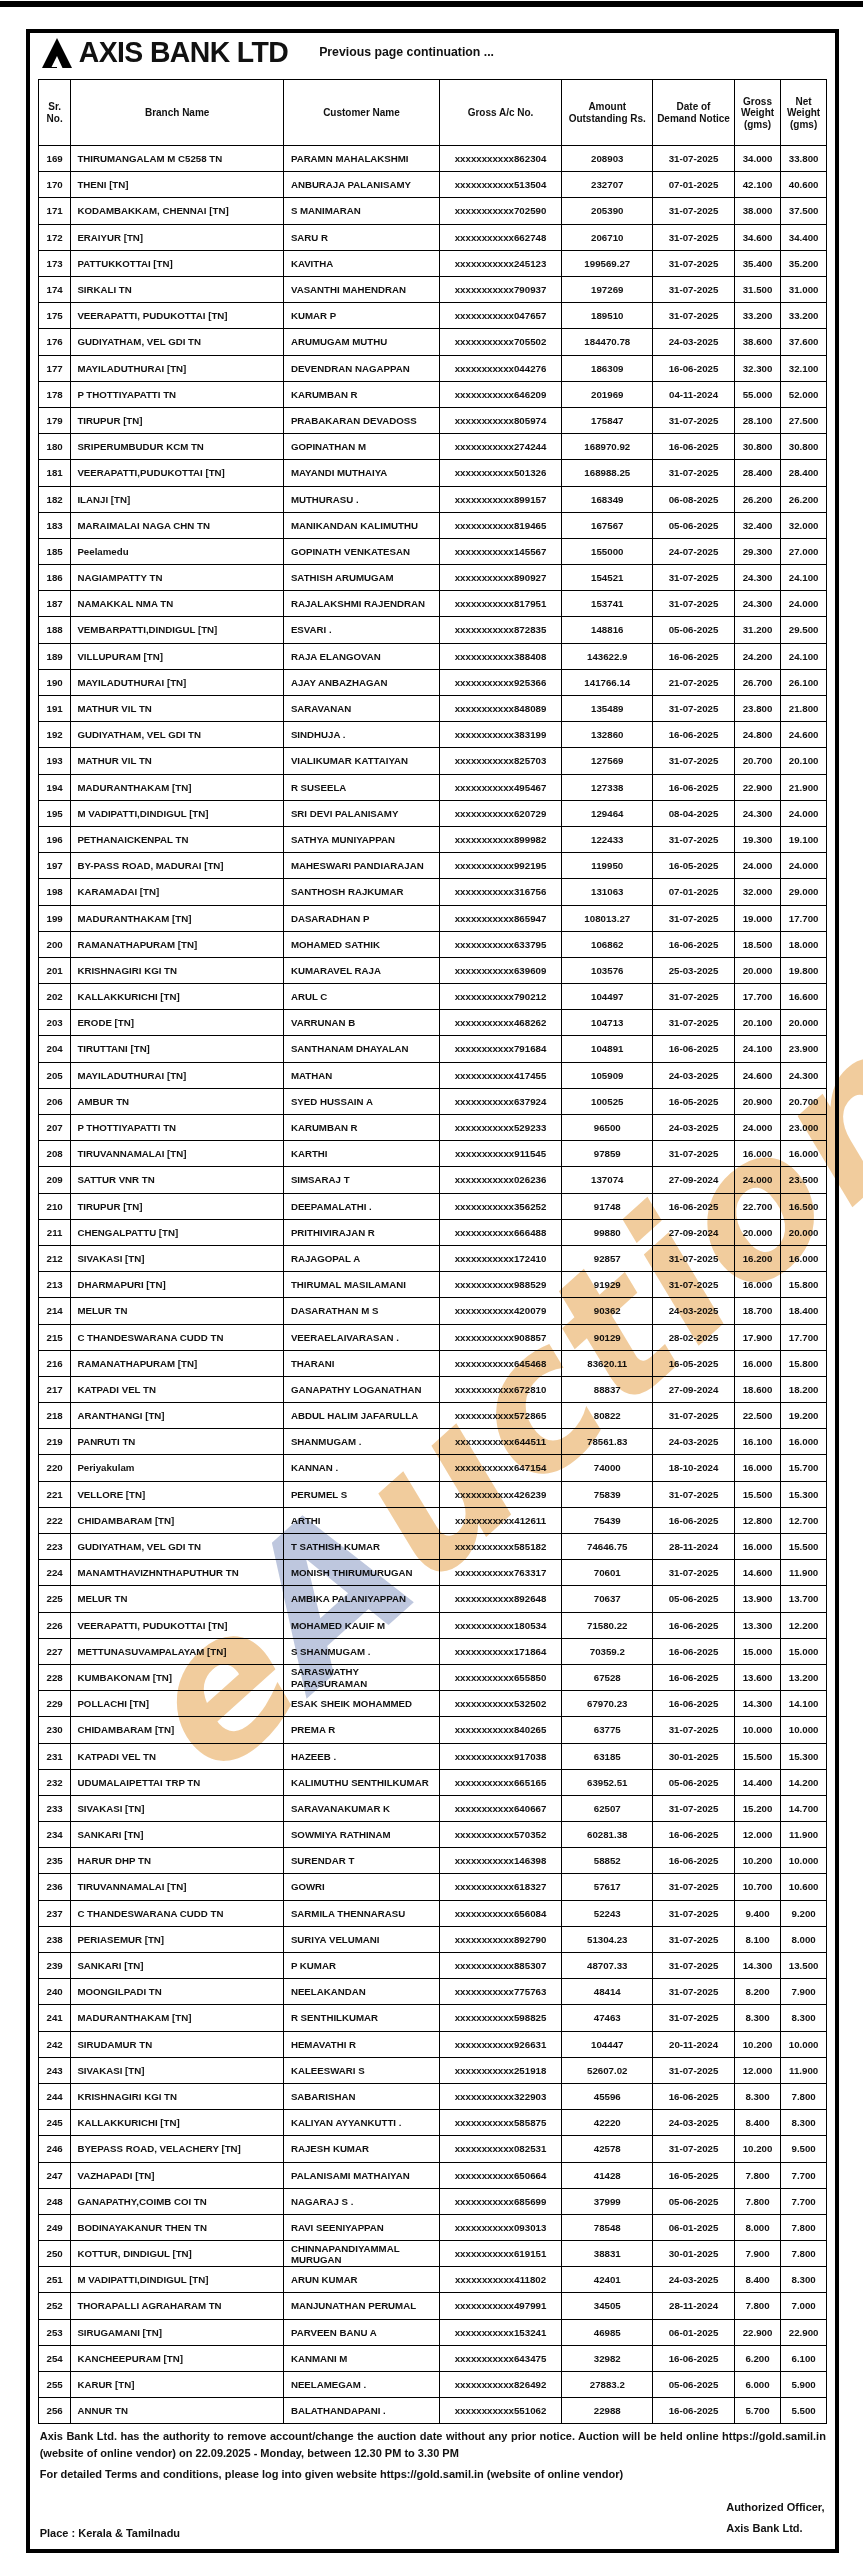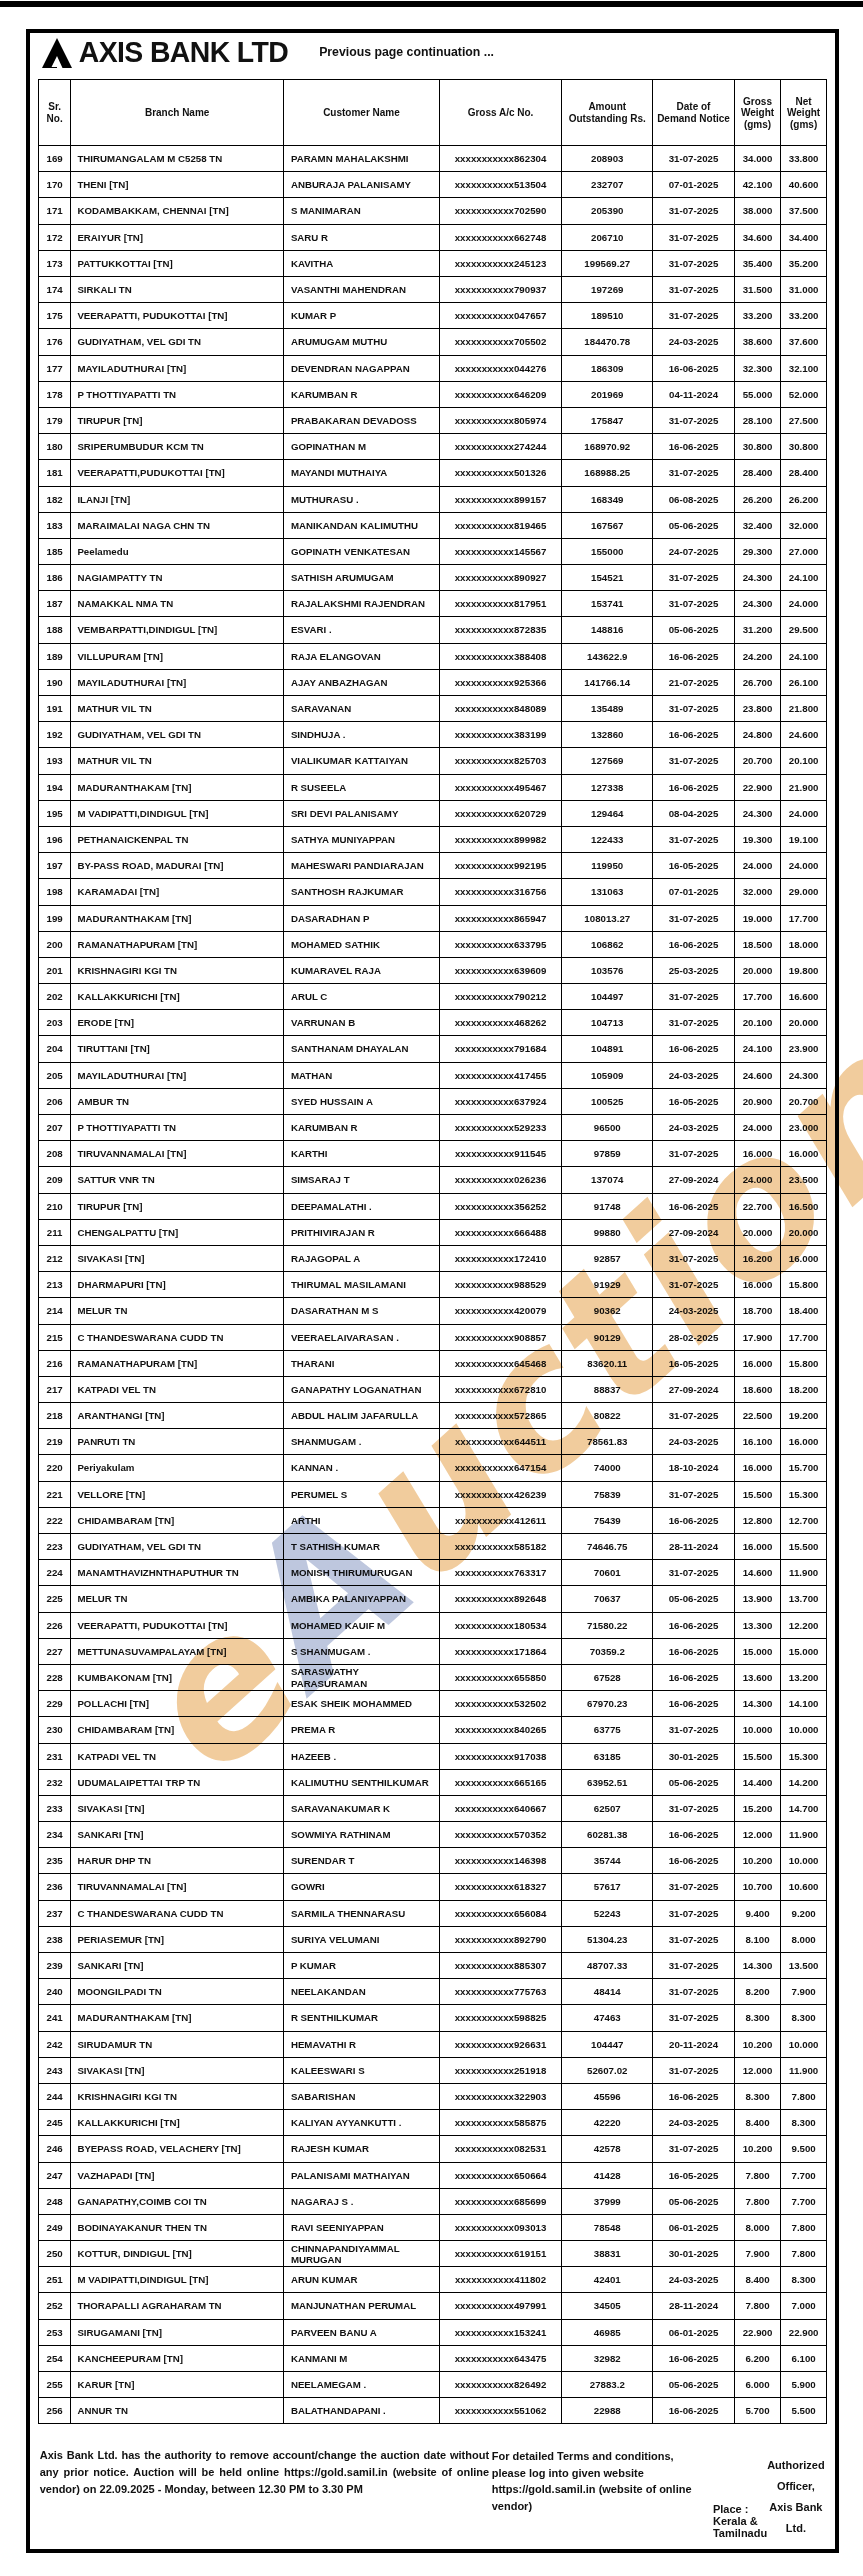--- a/index.html
+++ b/index.html
@@ -33,26 +33,26 @@
   .tbl td{height:22.6px;text-align:center;}
   .tbl td.c-branch,.tbl td.c-customer{text-align:left;padding-left:6.5px;}
   .c-sr{width:4%;}
   .c-branch{width:27.1%;}
   .c-customer{width:19.7%;}
   .c-loan{width:15.6%;}
   .c-amount{width:11.5%;}
   .c-date{width:10.4%;}
   .c-gross{width:5.85%;}
   .c-net{width:5.85%;}
-  .footer{margin-top:20px;flex:1;display:flex;flex-direction:row;font-weight:700;}
+  .footer{margin-top:1px;flex:1;display:flex;flex-direction:column;font-weight:700;}
   .disclaimer{font-size:11px;line-height:1.55;margin:2.6px 1.3px 0 1.3px;text-align:justify;}
   .terms{font-size:11px;line-height:1.5;margin:3.9px 1.3px 0 1.3px;}
   .sig-block{margin-top:auto;display:flex;justify-content:space-between;align-items:flex-end;padding:0 2.6px 1.3px 1.3px;}
   .place{font-size:11px;}
-  .sig{text-align:center;font-size:11px;line-height:1.9;}
+  .sig{text-align:left;font-size:11px;line-height:1.9;}
   .watermark{
     position:absolute;left:78px;top:1628px;
     transform:rotate(-42deg);transform-origin:left top;
     font-size:191px;font-weight:700;font-style:italic;
     font-family:"DejaVu Sans",sans-serif;
     white-space:nowrap;opacity:.5;pointer-events:none;z-index:5;
     mix-blend-mode:multiply;letter-spacing:5.2px;line-height:1;
   }
   .wm-e,.wm-rest{color:#e39a3c;}
   .wm-a{color:#7e90be;}
@@ -744,21 +744,21 @@
     <td class="c-amount">60281.38</td>
     <td class="c-date">16-06-2025</td>
     <td class="c-gross">12.000</td>
     <td class="c-net">11.900</td>
   </tr>
         <tr>
     <td class="c-sr">235</td>
     <td class="c-branch">HARUR DHP TN</td>
     <td class="c-customer">SURENDAR T</td>
     <td class="c-loan">xxxxxxxxxxx146398</td>
-    <td class="c-amount">35744</td>
+    <td class="c-amount">58852</td>
     <td class="c-date">16-06-2025</td>
     <td class="c-gross">10.200</td>
     <td class="c-net">10.000</td>
   </tr>
         <tr>
     <td class="c-sr">236</td>
     <td class="c-branch">TIRUVANNAMALAI [TN]</td>
     <td class="c-customer">GOWRI</td>
     <td class="c-loan">xxxxxxxxxxx618327</td>
     <td class="c-amount">57617</td>

